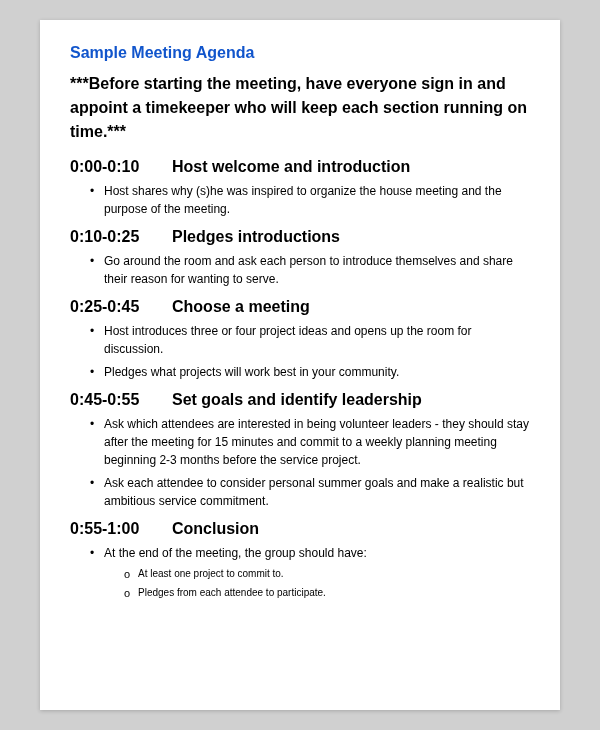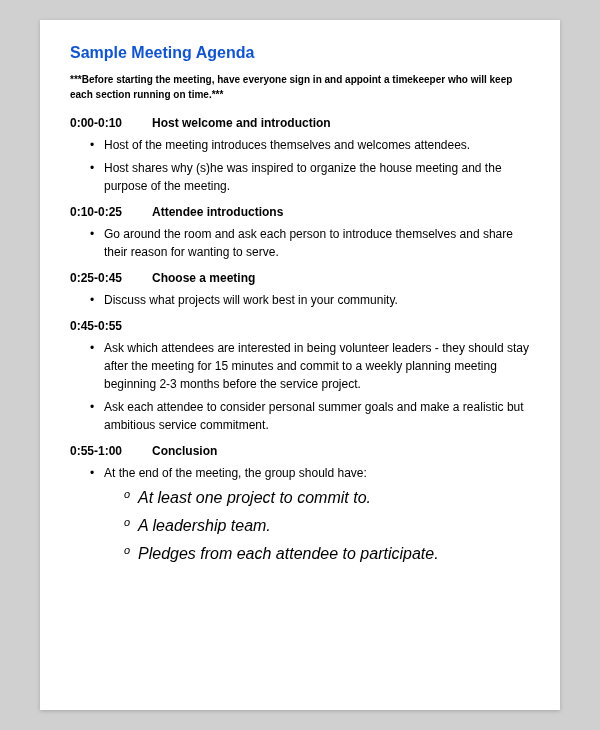--- a/index.html
+++ b/index.html
@@ -27,36 +27,36 @@
     }
 
     .page-title {
       color: #1155cc;
       font-size: 16px;
       font-weight: bold;
       margin-bottom: 10px;
     }
 
     .intro-note {
-      font-size: 10px;
+      font-size: 16px;
       font-weight: bold;
       margin-bottom: 14px;
       line-height: 1.5;
     }
 
     .section {
       margin-bottom: 10px;
     }
 
     .section-header {
-      font-size: 12px;
+      font-size: 16px;
       font-weight: bold;
       margin-bottom: 6px;
       display: flex;
-      gap: 12px;
+      gap: 32px;
     }
 
     .section-time {
       font-weight: bold;
       min-width: 70px;
     }
 
     .section-title {
       font-weight: bold;
     }
@@ -82,26 +82,25 @@
       top: 0;
     }
 
     .sub-bullet-list {
       list-style: none;
       padding-left: 20px;
       margin-top: 4px;
     }
 
     .sub-bullet-list li {
-      font-size: 16px;
+      font-size: 10px;
       line-height: 1.5;
       margin-bottom: 4px;
       position: relative;
       padding-left: 14px;
-      font-style: italic;
     }
 
     .sub-bullet-list li::before {
       content: "o";
       position: absolute;
       left: 0;
       top: 0;
       font-size: 11px;
     }
   </style>
@@ -112,58 +111,58 @@
   <div class="page-title">Sample Meeting Agenda</div>
   <div class="intro-note">***Before starting the meeting, have everyone sign in and appoint a timekeeper who will keep each section running on time.***</div>
 
   <div id="sections-container">
       <div class="section">
         <div class="section-header">
           <span class="section-time">0:00-0:10</span>
           <span class="section-title">Host welcome and introduction</span>
         </div>
         <ul class="bullet-list">
-          <li>Host of the meeting introduces themselves and welcomes attendees.</li>
           <li>Host shares why (s)he was inspired to organize the house meeting and the purpose of the meeting.</li>
         </ul>
       </div>
       <div class="section">
         <div class="section-header">
           <span class="section-time">0:10-0:25</span>
-          <span class="section-title">Attendee introductions</span>
+          <span class="section-title">Pledges introductions</span>
         </div>
         <ul class="bullet-list">
           <li>Go around the room and ask each person to introduce themselves and share their reason for wanting to serve.</li>
         </ul>
       </div>
       <div class="section">
         <div class="section-header">
           <span class="section-time">0:25-0:45</span>
           <span class="section-title">Choose a meeting</span>
         </div>
         <ul class="bullet-list">
-          <li>Discuss what projects will work best in your community.</li>
+          <li>Host introduces three or four project ideas and opens up the room for discussion.</li>
+          <li>Pledges what projects will work best in your community.</li>
         </ul>
       </div>
       <div class="section">
         <div class="section-header">
           <span class="section-time">0:45-0:55</span>
+          <span class="section-title">Set goals and identify leadership</span>
         </div>
         <ul class="bullet-list">
           <li>Ask which attendees are interested in being volunteer leaders - they should stay after the meeting for 15 minutes and commit to a weekly planning meeting beginning 2-3 months before the service project.</li>
           <li>Ask each attendee to consider personal summer goals and make a realistic but ambitious service commitment.</li>
         </ul>
       </div>
       <div class="section">
         <div class="section-header">
           <span class="section-time">0:55-1:00</span>
           <span class="section-title">Conclusion</span>
         </div>
         <ul class="bullet-list">
           <li>At the end of the meeting, the group should have:<ul class="sub-bullet-list">
               <li>At least one project to commit to.</li>
-              <li>A leadership team.</li>
               <li>Pledges from each attendee to participate.</li>
             </ul></li>
         </ul>
       </div>
     </div>
 </div>
 
 </body></html>

